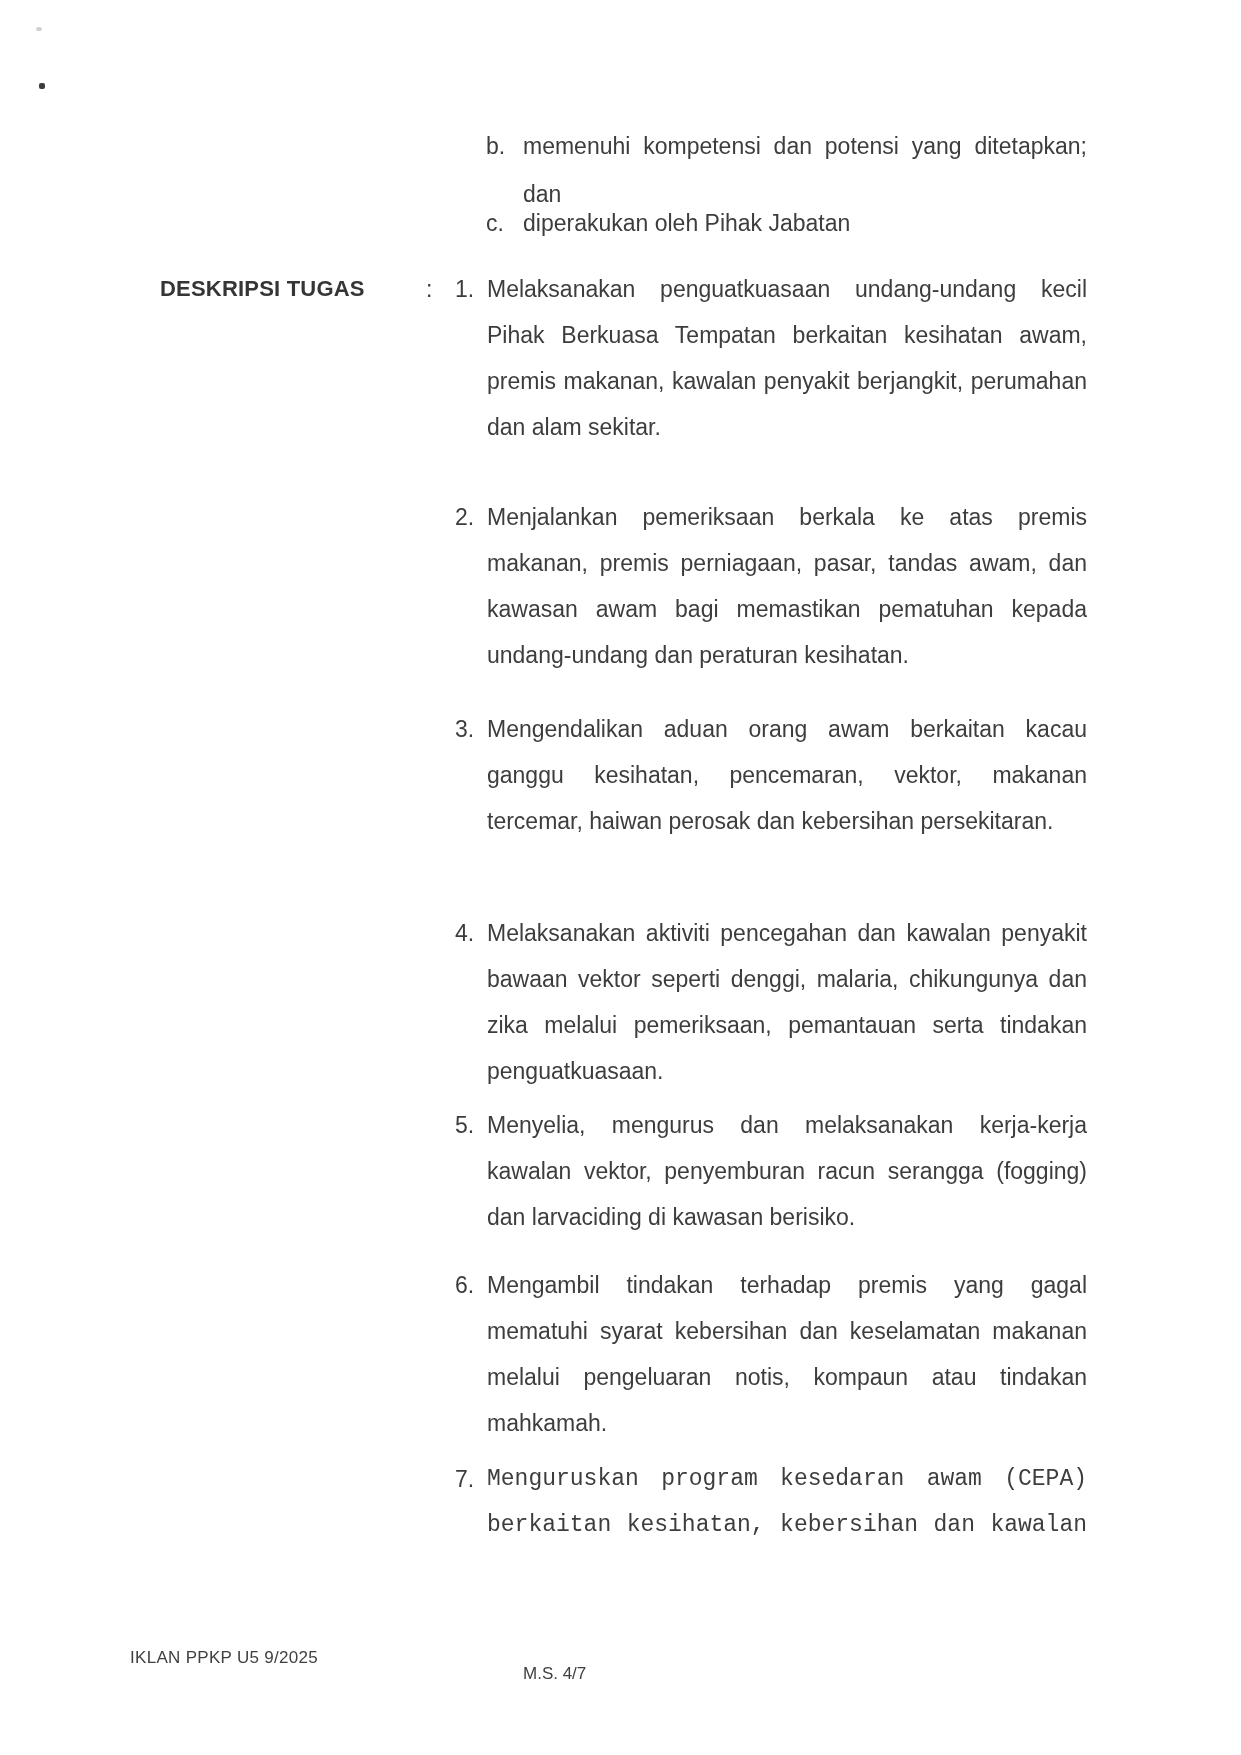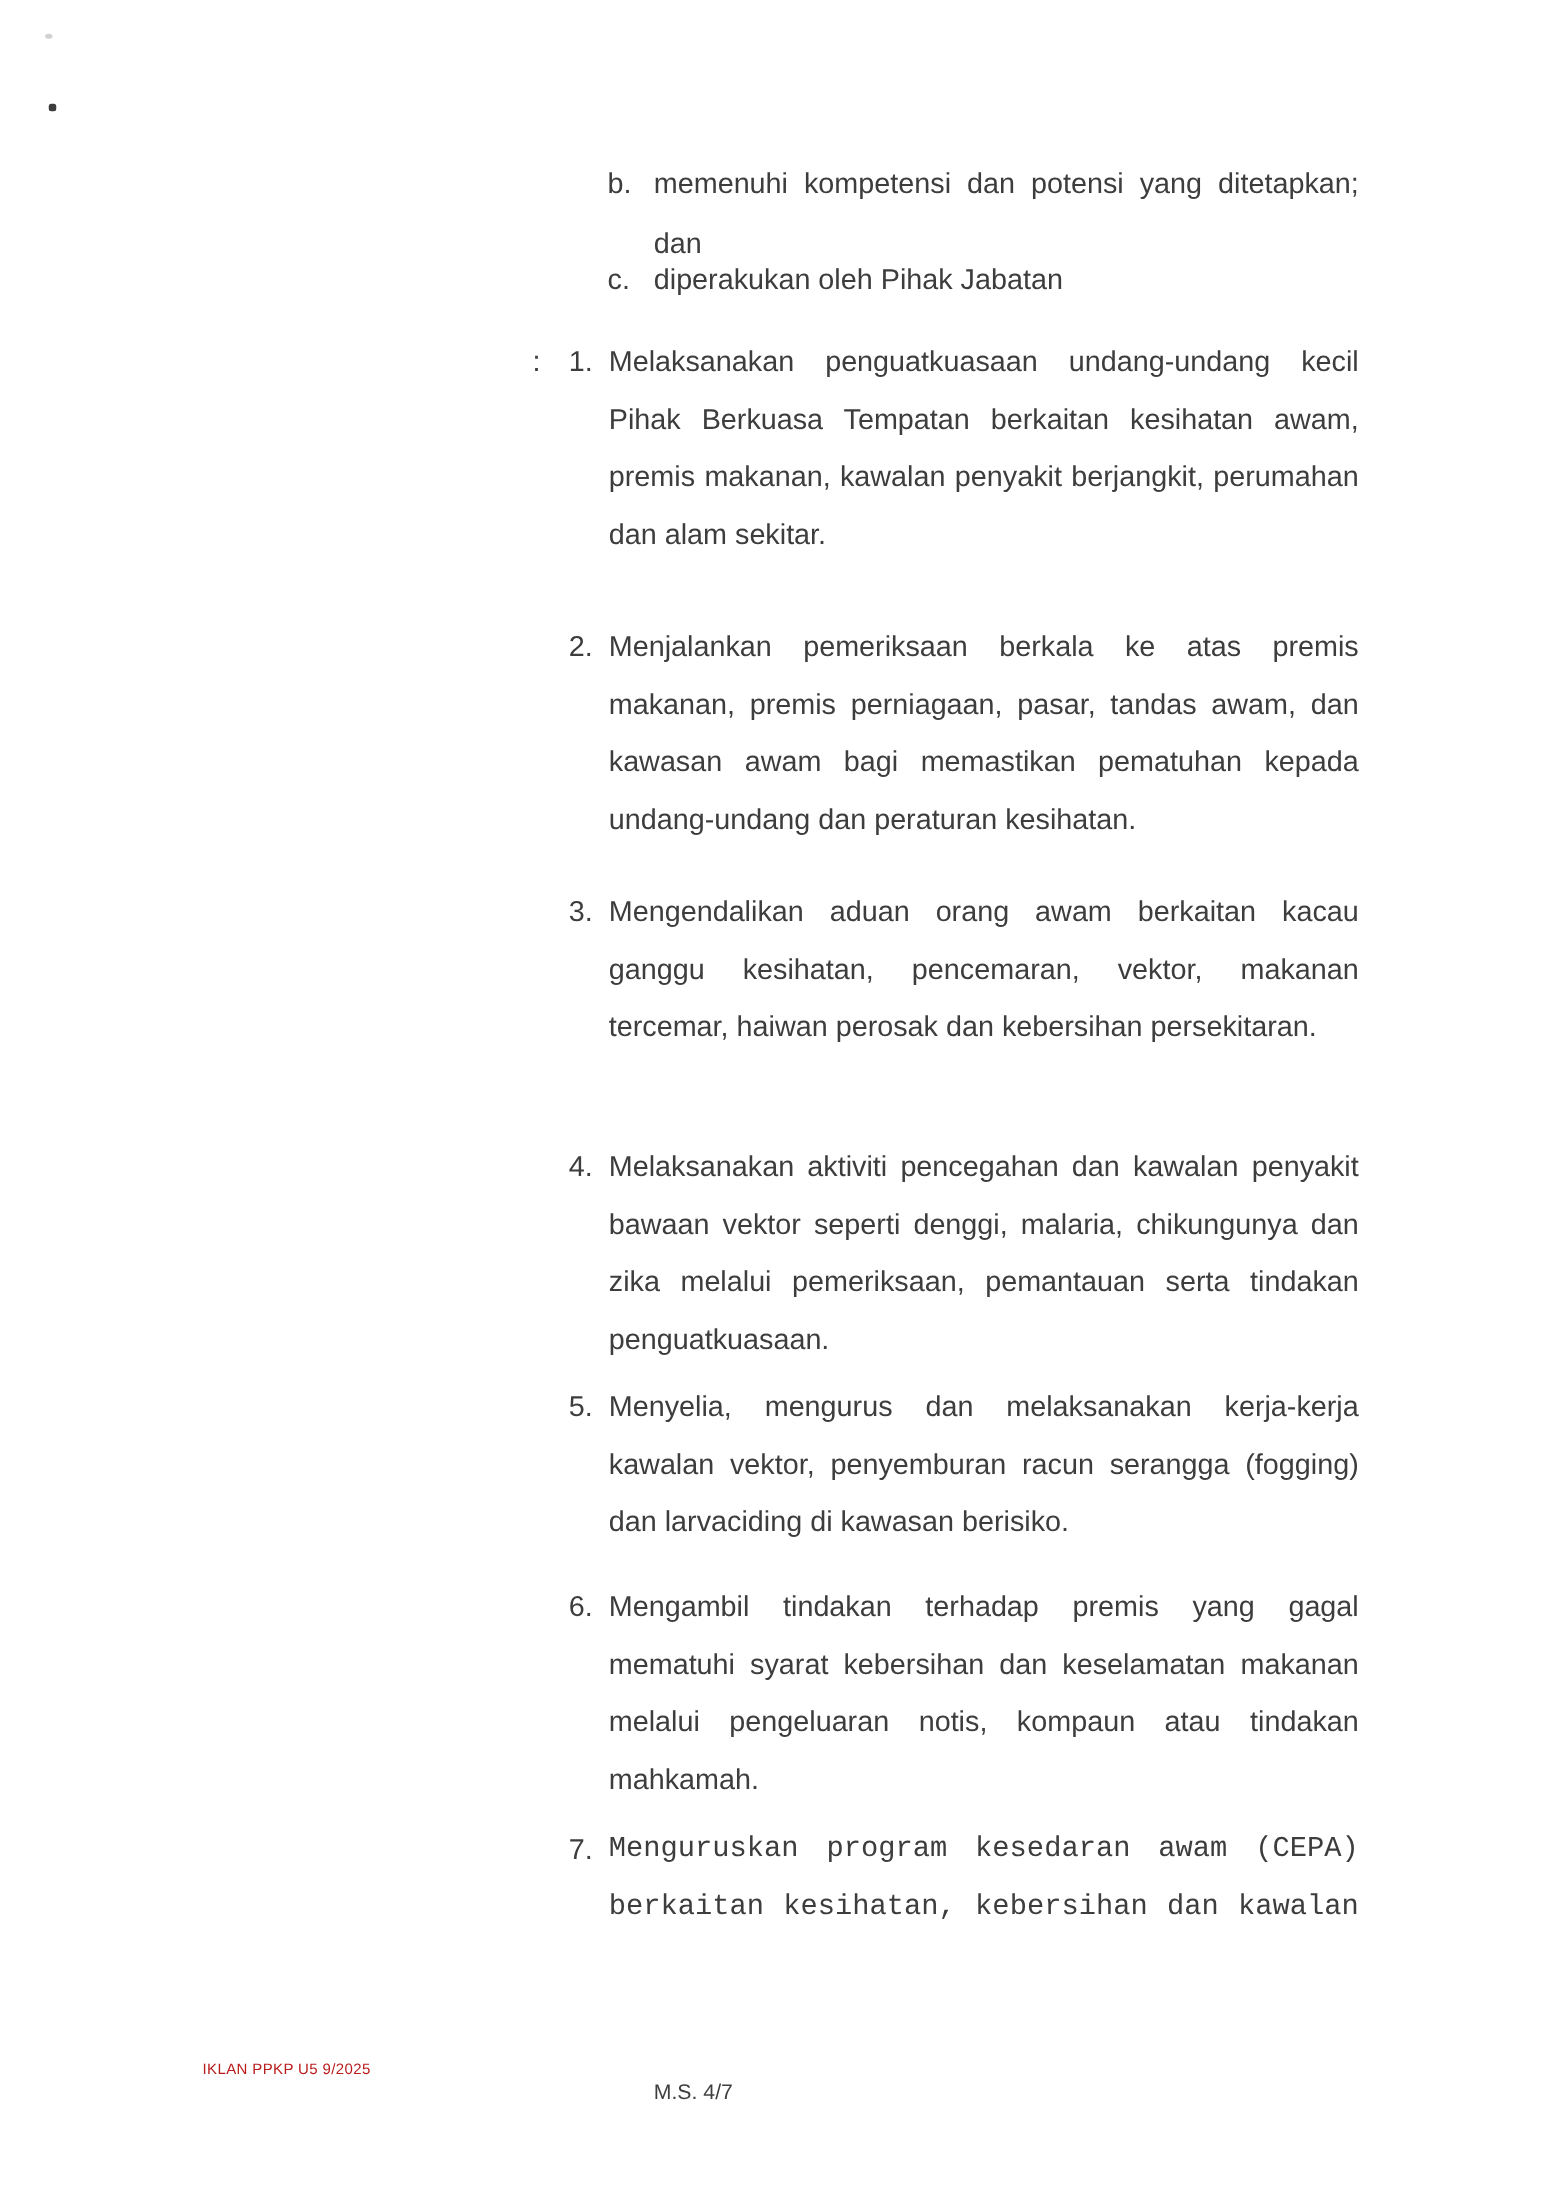--- a/index.html
+++ b/index.html
@@ -81,24 +81,23 @@
   .task-row:nth-of-type(7) { top: 1456px; }
   .task-marker { flex: 0 0 32px; }
   .task-text { flex: 1 1 auto; text-align: justify; }
   .task-row:nth-of-type(7) .task-text { text-align-last: justify; font-family: Liberation Mono, monospace; }
   .italic { }
   
   .footer-ref {
     position: absolute;
     left: 130px;
     top: 1648px;
-    font-size: 12px;
-    color: #b91c1c;
+    font-size: 17px;
+    color: #404040;
     letter-spacing: 0.3px;
-    margin-left: 32px;
   }
   .footer-page {
     position: absolute;
     left: 523px;
     top: 1664px;
     font-size: 17px;
     color: #3f3f3f;
   }
 </style>
 </head>
@@ -114,20 +113,21 @@
   <div class="bc-row">
         <span class="bc-marker">b.</span>
         <span class="bc-text"><span>memenuhi kompetensi dan potensi yang ditetapkan; dan</span></span>
       </div>
       <div class="bc-row">
         <span class="bc-marker">c.</span>
         <span class="bc-text"><span>diperakukan oleh Pihak Jabatan</span></span>
       </div>
     </div>
 
+  <div class="section-heading">DESKRIPSI TUGAS</div>
   <div class="section-colon">:</div>
 
   <div>
 
   <div class="task-row">
         <span class="task-marker">1.</span>
         <span class="task-text"><span>Melaksanakan penguatkuasaan undang-undang kecil Pihak Berkuasa Tempatan berkaitan kesihatan awam, premis makanan, kawalan penyakit berjangkit, perumahan dan alam sekitar.</span></span>
       </div>
       <div class="task-row">
         <span class="task-marker">2.</span>

